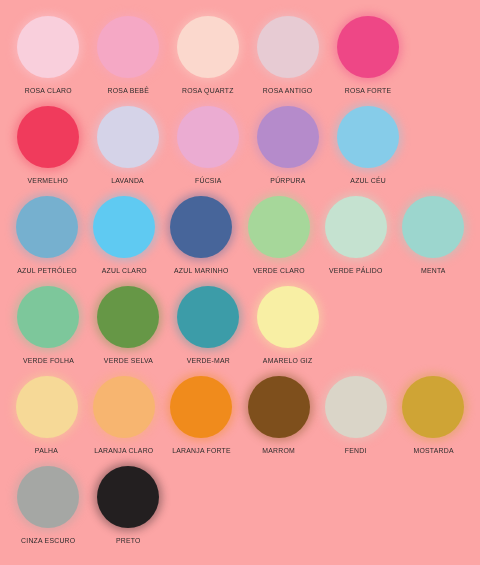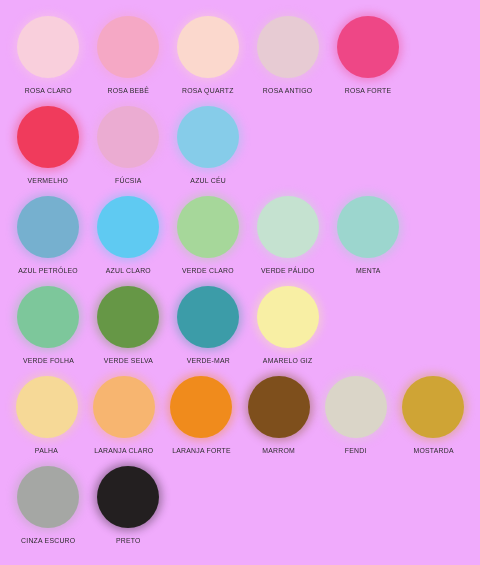--- a/index.html
+++ b/index.html
@@ -13,21 +13,21 @@
     height: 565px;
     overflow: hidden;
     font-family: "Liberation Sans", sans-serif;
     -webkit-font-smoothing: antialiased;
   }
   #palette-sheet {
     width: 480px;
     height: 565px;
     box-sizing: border-box;
     padding: 14px 8px 10px 8px;
-    background: #f0abfc;
+    background: #fca5a5;
     display: flex;
     flex-direction: column;
     justify-content: flex-start;
   }
   .palette-row {
     display: flex;
     flex-direction: row;
     justify-content: flex-start;
     align-items: flex-start;
     height: 90px;
@@ -90,36 +90,48 @@
         <div class="swatch-circle" style="background: rgb(238, 71, 134); box-shadow: rgba(238, 71, 134, 0.4) 0px 0px 9px 3px;"></div>
         <div class="swatch-label">ROSA FORTE</div>
       </div>
     </div>
     <div class="palette-row">
       <div class="swatch-cell">
         <div class="swatch-circle" style="background: rgb(240, 59, 92); box-shadow: rgba(240, 59, 92, 0.4) 0px 0px 9px 3px;"></div>
         <div class="swatch-label">VERMELHO</div>
       </div>
       <div class="swatch-cell">
+        <div class="swatch-circle" style="background: rgb(213, 211, 232); box-shadow: rgba(213, 211, 232, 0.4) 0px 0px 9px 3px;"></div>
+        <div class="swatch-label">LAVANDA</div>
+      </div>
+      <div class="swatch-cell">
         <div class="swatch-circle" style="background: rgb(235, 172, 210); box-shadow: rgba(235, 172, 210, 0.4) 0px 0px 9px 3px;"></div>
         <div class="swatch-label">FÚCSIA</div>
+      </div>
+      <div class="swatch-cell">
+        <div class="swatch-circle" style="background: rgb(181, 139, 203); box-shadow: rgba(181, 139, 203, 0.4) 0px 0px 9px 3px;"></div>
+        <div class="swatch-label">PÚRPURA</div>
       </div>
       <div class="swatch-cell">
         <div class="swatch-circle" style="background: rgb(134, 204, 233); box-shadow: rgba(134, 204, 233, 0.4) 0px 0px 9px 3px;"></div>
         <div class="swatch-label">AZUL CÉU</div>
       </div>
     </div>
     <div class="palette-row">
       <div class="swatch-cell">
         <div class="swatch-circle" style="background: rgb(118, 176, 207); box-shadow: rgba(118, 176, 207, 0.4) 0px 0px 9px 3px;"></div>
         <div class="swatch-label">AZUL PETRÓLEO</div>
       </div>
       <div class="swatch-cell">
         <div class="swatch-circle" style="background: rgb(95, 202, 242); box-shadow: rgba(95, 202, 242, 0.4) 0px 0px 9px 3px;"></div>
         <div class="swatch-label">AZUL CLARO</div>
+      </div>
+      <div class="swatch-cell">
+        <div class="swatch-circle" style="background: rgb(71, 101, 154); box-shadow: rgba(71, 101, 154, 0.4) 0px 0px 9px 3px;"></div>
+        <div class="swatch-label">AZUL MARINHO</div>
       </div>
       <div class="swatch-cell">
         <div class="swatch-circle" style="background: rgb(166, 215, 154); box-shadow: rgba(166, 215, 154, 0.4) 0px 0px 9px 3px;"></div>
         <div class="swatch-label">VERDE CLARO</div>
       </div>
       <div class="swatch-cell">
         <div class="swatch-circle" style="background: rgb(197, 226, 208); box-shadow: rgba(197, 226, 208, 0.4) 0px 0px 9px 3px;"></div>
         <div class="swatch-label">VERDE PÁLIDO</div>
       </div>
       <div class="swatch-cell">

